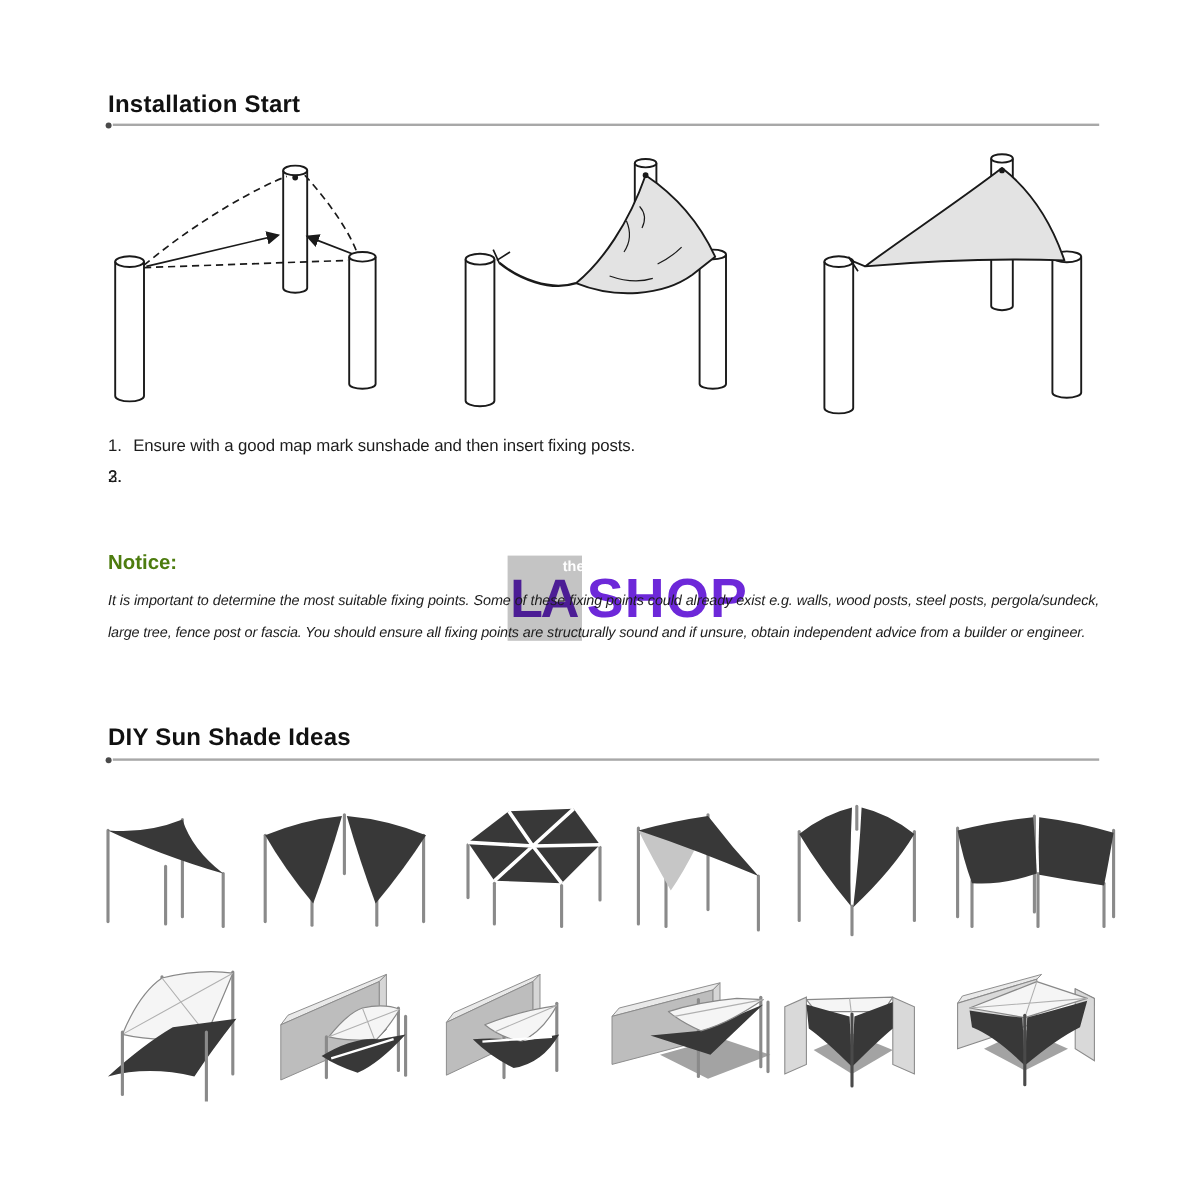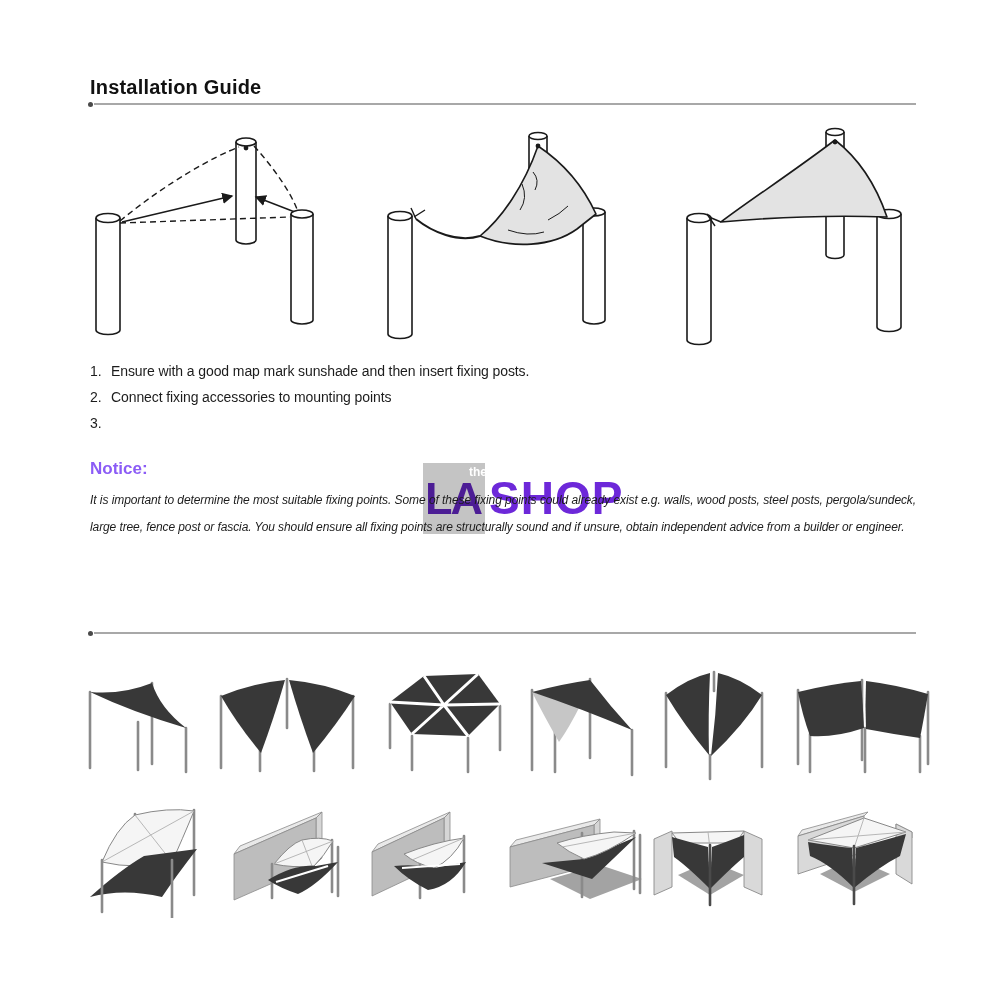--- a/index.html
+++ b/index.html
@@ -6,21 +6,21 @@
   #page{position:relative;width:1000px;height:1000px;background:#ffffff;overflow:hidden;
         font-family:"Liberation Sans","DejaVu Sans",sans-serif;color:#1c1c1c;}
   .abs{position:absolute;}
   h1.sec-title{margin:0;font-size:20px;font-weight:700;color:#111;letter-spacing:0.2px;}
   .rule{position:absolute;height:2px;background:#a8a8a8;}
   .rule-dot{position:absolute;width:5px;height:5px;border-radius:50%;background:#4a4a4a;}
   .steps{position:absolute;left:90px;top:358px;width:838px;font-size:14px;line-height:26px;
          letter-spacing:-0.1px;z-index:1;}
   .step{position:relative;padding-left:21px;}
   .step .num{position:absolute;left:0;top:0;}
-  .notice-title{position:absolute;left:90px;top:459px;font-size:17px;font-weight:700;color:#8b5cf6;z-index:1;}
+  .notice-title{position:absolute;left:90px;top:459px;font-size:17px;font-weight:700;color:#4d7c0f;z-index:1;}
   .notice-body{position:absolute;left:90px;top:487px;width:826px;font-size:12px;line-height:27px;
                text-align:justify;letter-spacing:-0.1px;z-index:1;font-style:italic;}
   
   .wm-box{position:absolute;left:423px;top:463px;width:62px;height:71px;background:#c4c4c4;z-index:0;}
   .wm-the{position:absolute;left:431px;top:465px;font-size:12px;font-weight:700;color:#ffffff;z-index:0;margin-left:38px;}
   .wm-la{position:absolute;left:425px;top:473px;font-size:45px;font-weight:700;color:#4c1d95;
          letter-spacing:-2px;z-index:0;}
   .wm-shop{position:absolute;left:489px;top:471px;font-size:46px;font-weight:700;color:#6d28d9;
            letter-spacing:1px;z-index:0;}
   
@@ -47,21 +47,21 @@
 </head>
 <body>
 
 <div id="page">
 
   <div class="wm-box"></div>
   <div class="wm-the">the</div>
   <div class="wm-la">LA</div>
   <div class="wm-shop">SHOP</div>
 
-  <h1 class="sec-title abs" style="left:90px;top:76px;">Installation Guide</h1>
+  <h1 class="sec-title abs" style="left:90px;top:76px;">Installation Start</h1>
   <div class="rule-dot" style="left:88px;top:102px;"></div>
   <div class="rule" style="left:94px;top:103px;width:822px;"></div>
 
   <svg class="abs" style="left:82px;top:122px;" width="250" height="228" viewBox="0 0 250 228">
     <defs>
       <marker id="ah" markerWidth="9" markerHeight="8" refX="7" refY="4" orient="auto">
         <path d="M0,0 L8,4 L0,8 Z" fill="#1a1a1a"></path>
       </marker>
     </defs>
     <g>
@@ -125,30 +125,30 @@
     <circle cx="170" cy="22" r="2.4" fill="#1a1a1a"></circle>
   </svg>
 
   <div class="steps">
     <div class="step">
       <span class="num">1.</span>
       <span>Ensure with a good map mark sunshade and then insert fixing posts.</span>
     </div>
     <div class="step">
       <span class="num">2.</span>
-      <span>Connect fixing accessories to mounting points</span>
     </div>
     <div class="step">
       <span class="num">3.</span>
     </div>
   </div>
 
   <div class="notice-title">Notice:</div>
   <div class="notice-body">It is important to determine the most suitable fixing points. Some of these fixing points could already exist e.g. walls, wood posts, steel posts, pergola/sundeck, large tree, fence post or fascia. You should ensure all fixing points are structurally sound and if unsure, obtain independent advice from a builder or engineer.</div>
 
+  <h1 class="sec-title abs" style="left:90px;top:604px;">DIY Sun Shade Ideas</h1>
   <div class="rule-dot" style="left:88px;top:631px;"></div>
   <div class="rule" style="left:94px;top:632px;width:822px;"></div>
 
   <svg class="abs" style="left:80px;top:668px;" width="115" height="108" viewBox="0 0 115 108">
     <path class="post" d="M10,24 V100"></path>
       <path class="post" d="M72,15 V96"></path>
     <path class="post" d="M58,54 V102"></path>
       <path class="post" d="M106,60 V104"></path>
     <path class="dark" d="M10,24 Q42,27 72,15 Q80,40 106,60 Q52,44 10,24 Z"></path>
   </svg>

